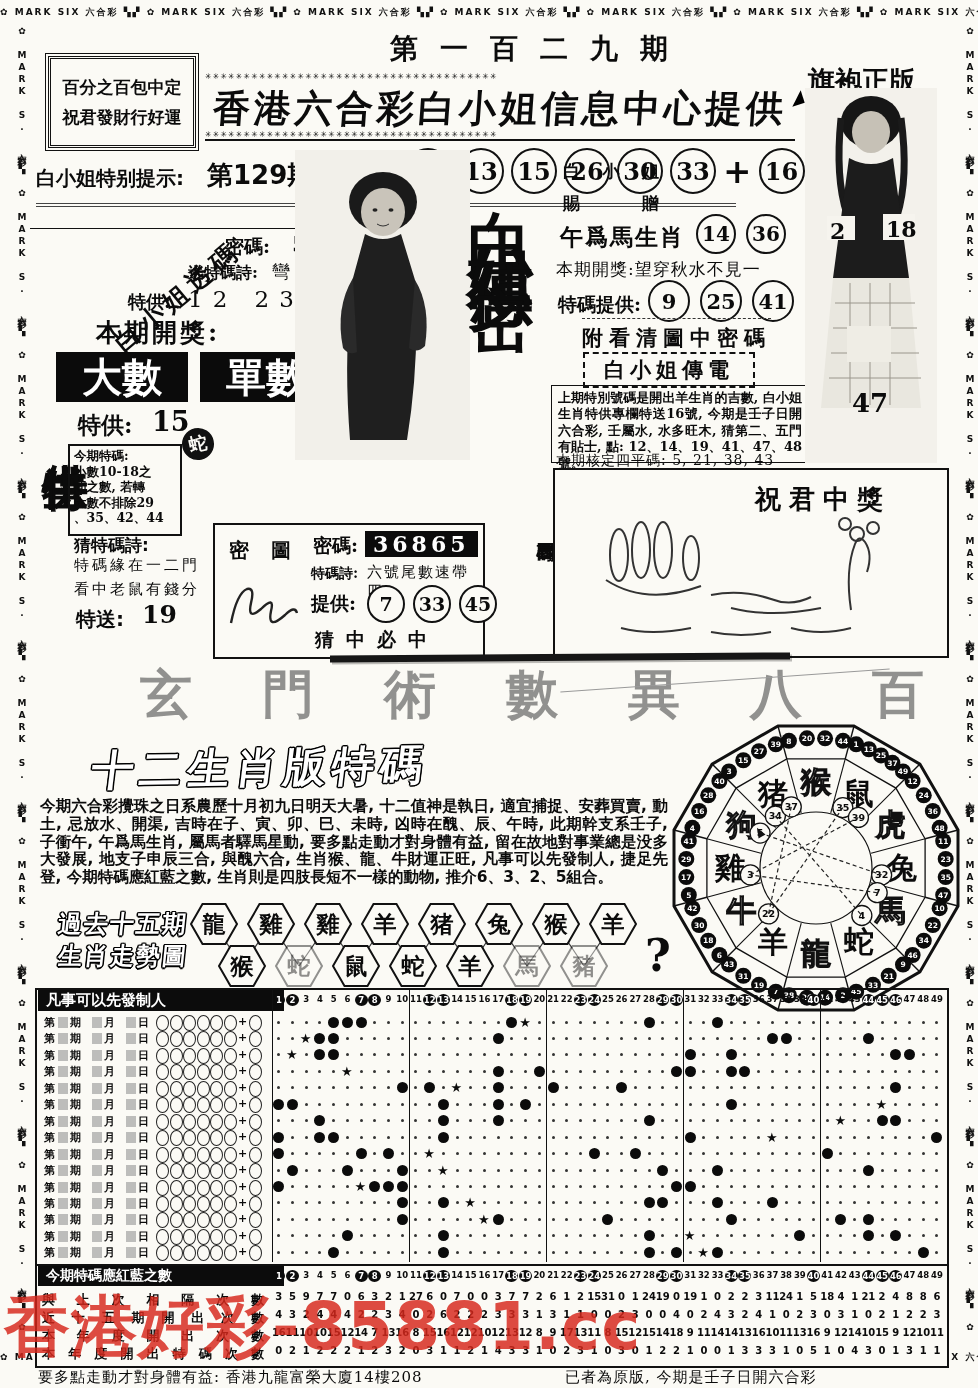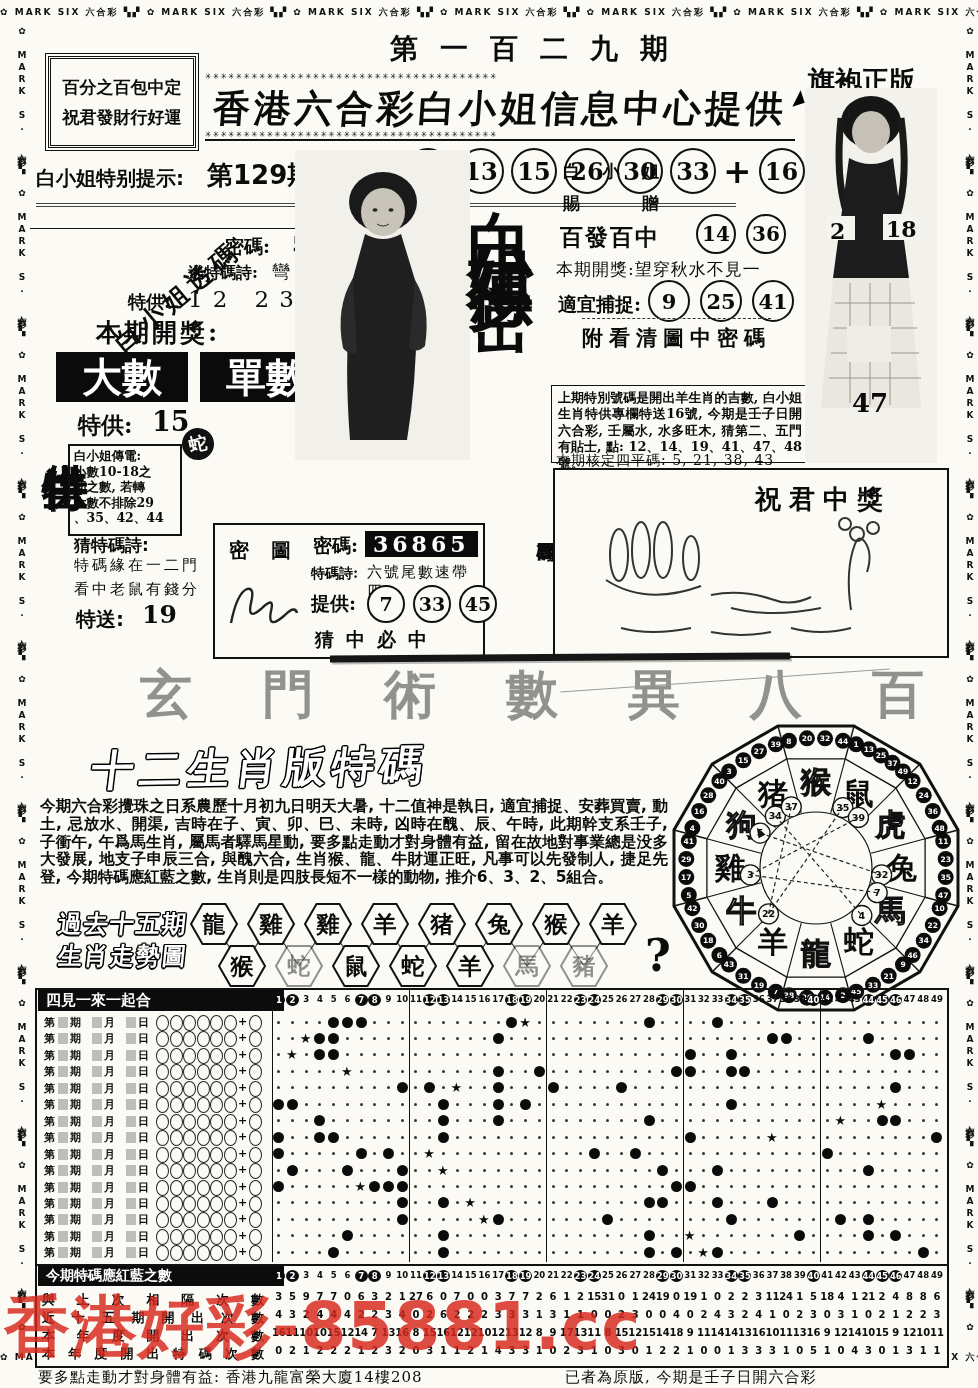--- a/index.html
+++ b/index.html
@@ -92,21 +92,21 @@
   <div class="abs serif b" style="left:56px;top:352px;width:132px;height:50px;background:#0b0b0b;color:#fff;font-size:40px;display:flex;align-items:center;justify-content:center;">大數</div>
   <div class="abs serif b" style="left:200px;top:352px;width:132px;height:50px;background:#0b0b0b;color:#fff;font-size:40px;display:flex;align-items:center;justify-content:center;">單數</div>
   <div class="abs serif b" style="left:78px;top:410px;font-size:23px;">特供:</div>
   <div class="abs serif b" style="left:152px;top:406px;font-size:27px;">15</div>
 
   <div class="abs serif b vtext" style="left:36px;top:428px;font-size:46px;height:240px;line-height:60px;">生肖特供</div>
 
   <div class="abs serif b" style="left:182px;top:428px;width:32px;height:32px;border-radius:50%;background:#111;color:#fbfaf5;font-size:18px;display:flex;align-items:center;justify-content:center;transform:rotate(-12deg);">蛇</div>
 
   <div class="abs serif b" style="left:68px;top:444px;width:102px;height:84px;border:2px solid #111;padding:2px 4px;font-size:12.5px;line-height:15.6px;" id="box-lines">
-      <div>白小姐傳電:</div>
+      <div>今期特碼:</div>
       <div>小數10-18之</div>
       <div>間之數, 若轉</div>
       <div>大數不排除29</div>
       <div>、35、42、44</div>
     </div>
 
   <div class="abs sans b" style="left:74px;top:534px;font-size:17px;">猜特碼詩:</div>
   <div class="abs serif" style="left:74px;top:556px;font-size:15px;letter-spacing:3px;">特碼緣在一二門</div>
   <div class="abs serif" style="left:74px;top:580px;font-size:15px;letter-spacing:3px;">看中老鼠有錢分</div>
   <div class="abs sans b" style="left:76px;top:606px;font-size:20px;">特送:</div>
@@ -148,34 +148,35 @@
   <div class="abs serif" style="left:563px;top:160px;width:96px;display:flex;justify-content:space-between;font-size:17px;" id="gift1">
       <span class="serif b">白</span>
       <span class="serif b">小</span>
       <span class="serif b">姐</span>
     </div>
   <div class="abs serif" style="left:563px;top:192px;width:96px;display:flex;justify-content:space-between;font-size:17px;" id="gift2">
       <span class="serif b">賜</span>
       <span class="serif b">贈</span>
     </div>
 
-  <div class="abs serif b" style="left:560px;top:222px;font-size:23px;letter-spacing:2px;">百發百中</div>
+  <div class="abs serif b" style="left:560px;top:222px;font-size:23px;letter-spacing:2px;">午爲馬生肖</div>
   <div class="abs" id="wang-circles" style="left:696px;top:214px;display:flex;gap:10px;">
       <span class="pcirc" style="width: 36px; height: 36px; font-size: 20px;">14</span>
       <span class="pcirc" style="width: 36px; height: 36px; font-size: 20px;">36</span>
     </div>
   <div class="abs serif" style="left:556px;top:258px;font-size:17px;letter-spacing:1px;">本期開獎:望穿秋水不見一</div>
-  <div class="abs serif b" style="left:558px;top:292px;font-size:19px;">適宜捕捉:</div>
+  <div class="abs serif b" style="left:558px;top:292px;font-size:19px;">特碼提供:</div>
   <div class="abs" id="teco-circles" style="left:648px;top:280px;display:flex;gap:10px;">
       <span class="pcirc" style="width: 38px; height: 38px; font-size: 21px;">9</span>
       <span class="pcirc" style="width: 38px; height: 38px; font-size: 21px;">25</span>
       <span class="pcirc" style="width: 38px; height: 38px; font-size: 21px;">41</span>
     </div>
 
   <div class="abs serif b" style="left:582px;top:318px;font-size:21px;letter-spacing:6px;border-top:1.6px dashed #333;padding-top:5px;">附看清圖中密碼</div>
+  <div class="abs serif b dashbox" style="left:583px;top:352px;width:168px;height:32px;font-size:21px;letter-spacing:5px;display:flex;align-items:center;justify-content:center;">白小姐傳電</div>
 
   <div class="abs serif b" style="left:551px;top:385px;width:244px;height:68px;border:1.6px solid #111;padding:4px 6px;font-size:13px;line-height:16.4px;text-align:justify;">上期特別號碼是開出羊生肖的吉數, 白小姐生肖特供專欄特送16號, 今期是壬子日開六合彩, 壬屬水, 水多旺木, 猜第二、五門有貼士, 點: 12、14、19、41、47、48號。</div>
   <div class="abs serif" style="left:556px;top:452px;font-size:14px;letter-spacing:1px;">本期核定四平碼: 5, 21, 38, 43</div>
 
   <div class="abs" style="left:553px;top:468px;width:392px;height:186px;border:2px solid #111;background:#fbfaf5;">
     <span class="serif b" style="position:absolute;left:200px;top:12px;font-size:26px;letter-spacing:8px;">祝君中獎</span>
     <svg style="position:absolute;left:6px;top:30px;" width="380" height="150" viewBox="0 0 380 150">
       <g stroke="#333" stroke-width="2" fill="none">
         <ellipse cx="58" cy="55" rx="9" ry="26"></ellipse>
           <ellipse cx="80" cy="50" rx="9" ry="28"></ellipse>
@@ -438,21 +439,21 @@
       <polygon points="303.5,48.1 315.0,68.0 303.5,87.9 280.5,87.9 269.0,68.0 280.5,48.1" fill="#fbfaf5" stroke="#111" stroke-width="2" opacity="1"></polygon>
       <text x="292" y="76" text-anchor="middle" font-size="23" font-weight="bold" font-family="&quot;DejaVu Serif&quot;,serif" fill="#0b0b0b" opacity="1">羊</text>
       <polygon points="360.5,48.1 372.0,68.0 360.5,87.9 337.5,87.9 326.0,68.0 337.5,48.1" fill="#fbfaf5" stroke="#111" stroke-width="2" opacity="0.45"></polygon>
       <text x="349" y="76" text-anchor="middle" font-size="23" font-weight="bold" font-family="&quot;DejaVu Serif&quot;,serif" fill="#0b0b0b" opacity="0.45">馬</text>
       <polygon points="417.5,48.1 429.0,68.0 417.5,87.9 394.5,87.9 383.0,68.0 394.5,48.1" fill="#fbfaf5" stroke="#111" stroke-width="2" opacity="0.45"></polygon>
       <text x="406" y="76" text-anchor="middle" font-size="23" font-weight="bold" font-family="&quot;DejaVu Serif&quot;,serif" fill="#0b0b0b" opacity="0.45">豬</text>
     </svg>
   <div class="abs serif b" style="left:645px;top:930px;font-size:44px;">?</div>
 
   <div class="abs" style="left:35px;top:988px;width:910px;height:276px;border:2px solid #111;"></div>
-  <div class="abs blackbar" style="left:38px;top:990px;width:230px;height:21px;padding:0 8px;font-size:15px;" id="res-title">四見一來一起合</div>
+  <div class="abs blackbar" style="left:38px;top:990px;width:230px;height:21px;padding:0 8px;font-size:15px;" id="res-title">凡事可以先發制人</div>
   <div class="abs" id="results-layer" style="left:0;top:0;width:978px;height:1388px;pointer-events:none;">
       <span class="colnum filled" style="left: 272.355px; top: 994px;">1</span>
       <span class="colnum filled" style="left: 286.065px; top: 994px;">2</span>
       <span class="colnum" style="left: 299.775px; top: 994px;">3</span>
       <span class="colnum" style="left: 313.485px; top: 994px;">4</span>
       <span class="colnum" style="left: 327.195px; top: 994px;">5</span>
       <span class="colnum" style="left: 340.905px; top: 994px;">6</span>
       <span class="colnum filled" style="left: 354.615px; top: 994px;">7</span>
       <span class="colnum filled" style="left: 368.325px; top: 994px;">8</span>
       <span class="colnum" style="left: 382.035px; top: 994px;">9</span>

